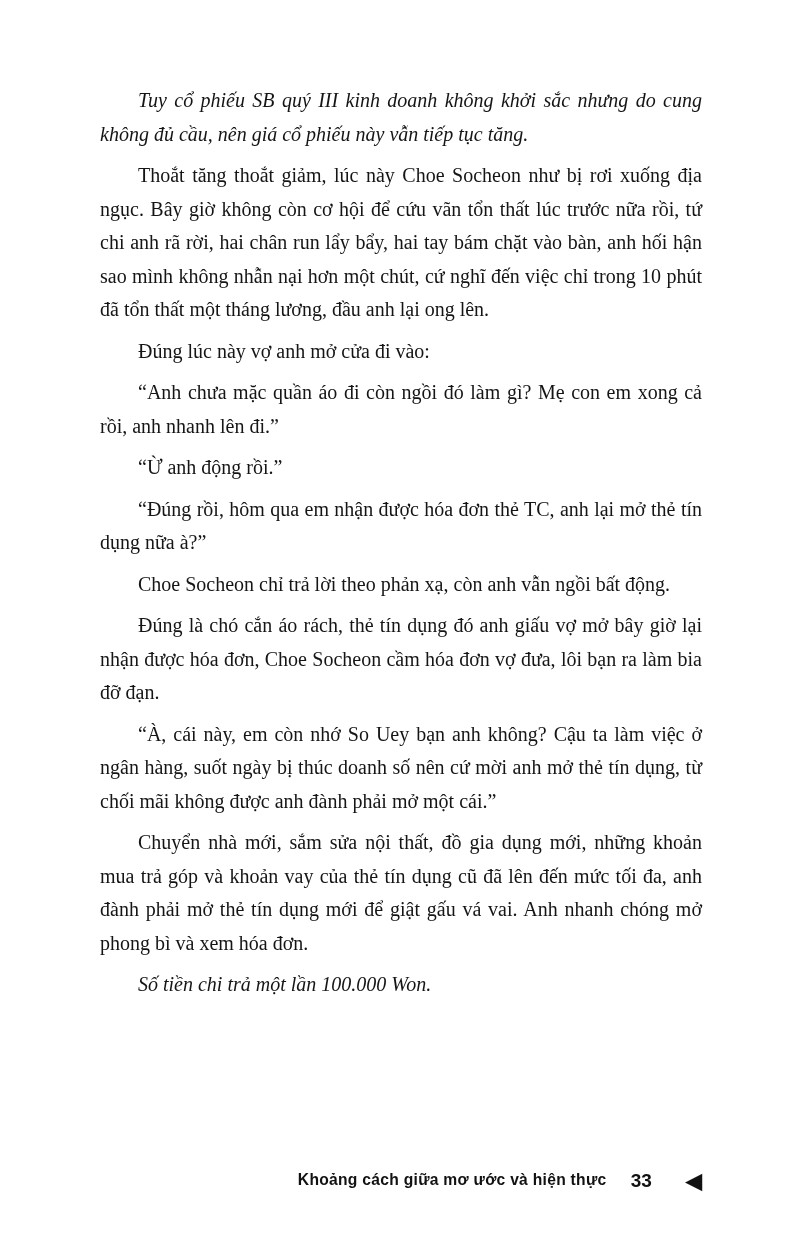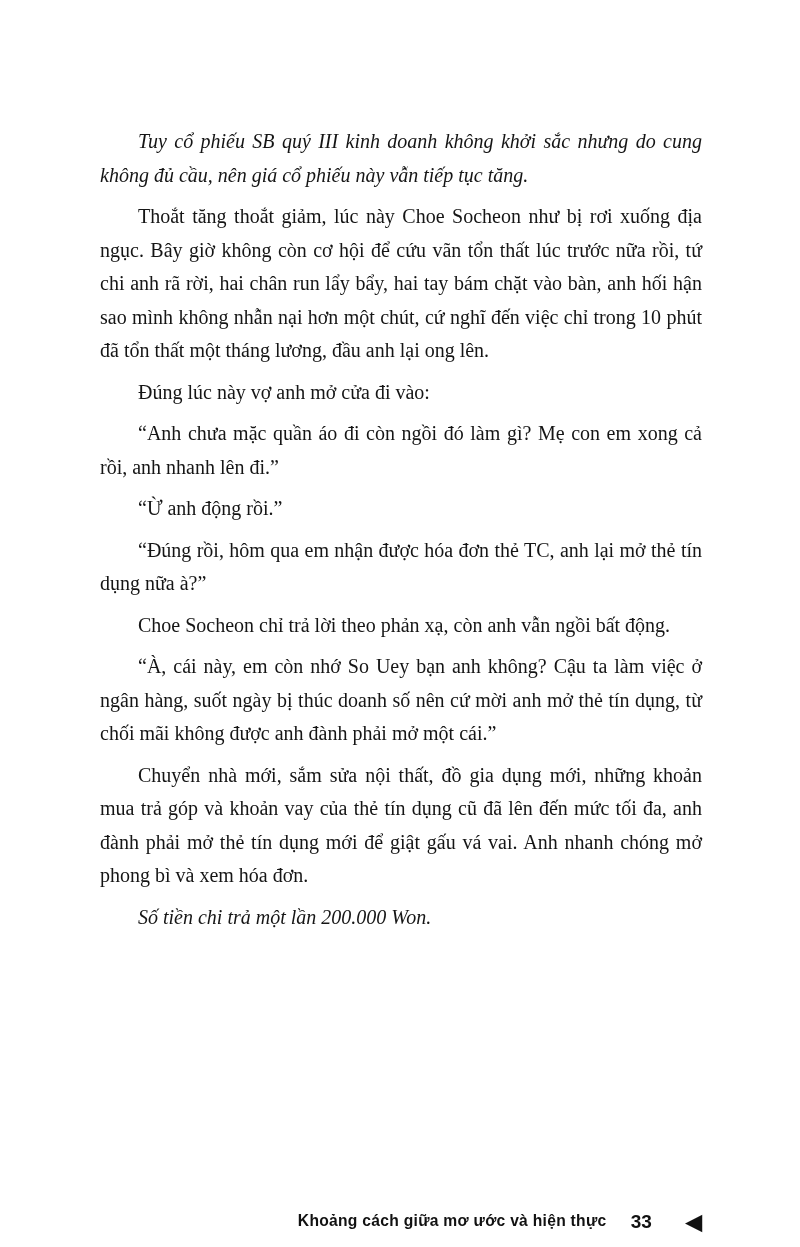--- a/index.html
+++ b/index.html
@@ -12,21 +12,20 @@
     background: #ffffff;
     position: relative;
     font-family: "Liberation Serif", serif;
     color: #161616;
     overflow: hidden;
   }
   .page {
     position: absolute;
     inset: 0;
     background: #ffffff;
-    margin-top: 41px;
   }
   .text-block {
     position: absolute;
     left: 100px;
     width: 602px;
     top: 84px;
   }
   p.para {
     margin: 0 0 8px 0;
     font-size: 20px;
@@ -72,23 +71,24 @@
 <div class="page">
 
   <div class="text-block">
     <p class="para italic">Tuy cổ phiếu SB quý III kinh doanh không khởi sắc nhưng do cung không đủ cầu, nên giá cổ phiếu này vẫn tiếp tục tăng.</p>
     <p class="para">Thoắt tăng thoắt giảm, lúc này Choe Socheon như bị rơi xuống địa ngục. Bây giờ không còn cơ hội để cứu vãn tổn thất lúc trước nữa rồi, tứ chi anh rã rời, hai chân run lẩy bẩy, hai tay bám chặt vào bàn, anh hối hận sao mình không nhẫn nại hơn một chút, cứ nghĩ đến việc chỉ trong 10 phút đã tổn thất một tháng lương, đầu anh lại ong lên.</p>
     <p class="para">Đúng lúc này vợ anh mở cửa đi vào:</p>
     <p class="para">“Anh chưa mặc quần áo đi còn ngồi đó làm gì? Mẹ con em xong cả rồi, anh nhanh lên đi.”</p>
     <p class="para">“Ừ anh động rồi.”</p>
     <p class="para">“Đúng rồi, hôm qua em nhận được hóa đơn thẻ TC, anh lại mở thẻ tín dụng nữa à?”</p>
     <p class="para">Choe Socheon chỉ trả lời theo phản xạ, còn anh vẫn ngồi bất động.</p>
+    <p class="para">Đúng là chó cắn áo rách, thẻ tín dụng đó anh giấu vợ mở bây giờ lại nhận được hóa đơn, Choe Socheon cầm hóa đơn vợ đưa, lôi bạn ra làm bia đỡ đạn.</p>
     <p class="para">“À, cái này, em còn nhớ So Uey bạn anh không? Cậu ta làm việc ở ngân hàng, suốt ngày bị thúc doanh số nên cứ mời anh mở thẻ tín dụng, từ chối mãi không được anh đành phải mở một cái.”</p>
     <p class="para">Chuyển nhà mới, sắm sửa nội thất, đồ gia dụng mới, những khoản mua trả góp và khoản vay của thẻ tín dụng cũ đã lên đến mức tối đa, anh đành phải mở thẻ tín dụng mới để giật gấu vá vai. Anh nhanh chóng mở phong bì và xem hóa đơn.</p>
-    <p class="para italic">Số tiền chi trả một lần 200.000 Won.</p>
+    <p class="para italic">Số tiền chi trả một lần 100.000 Won.</p>
   </div>
 
   <div class="footer">
     <span class="running-title">Khoảng cách giữa mơ ước và hiện thực</span>
     <span class="page-number">33</span>
     <span class="triangle">◀</span>
   </div>
 
 </div>
 

